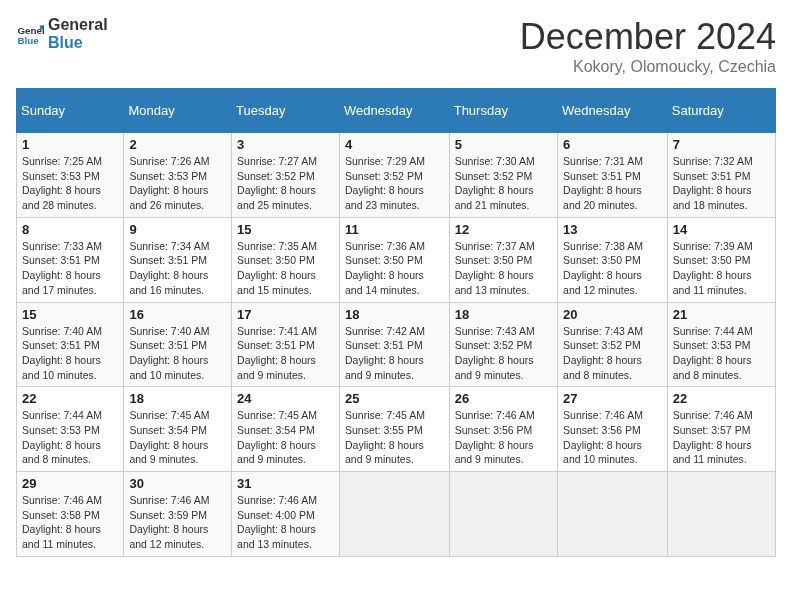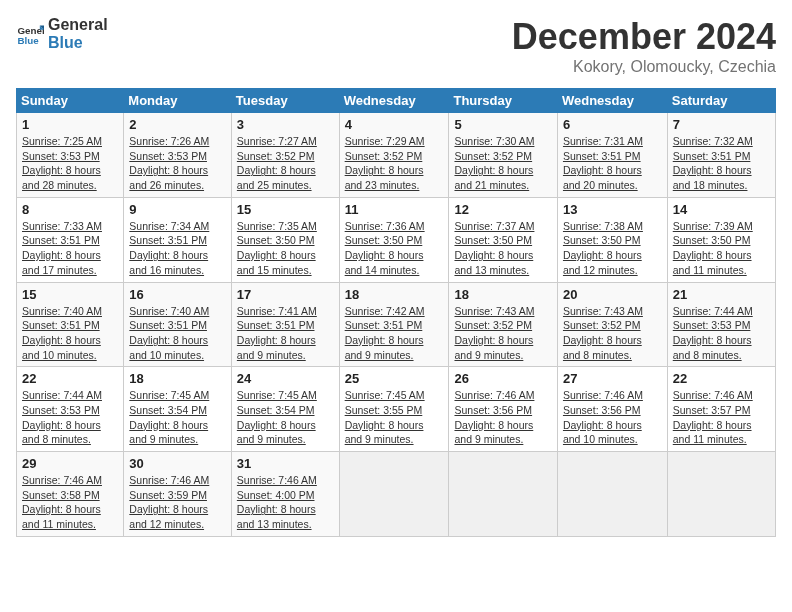--- a/index.html
+++ b/index.html
@@ -23,39 +23,39 @@
     }
     .logo-icon {
       width: 28px;
       height: 28px;
     }
     .title-area {
       text-align: right;
     }
     .month-title {
       font-size: 36px;
-      font-weight: bold;
+      font-weight: normal;
       color: #333;
     }
     .location-title {
       font-size: 16px;
       color: #737373;
     }
     table {
       width: 100%;
       border-collapse: collapse;
       font-size: 11px;
     }
     thead tr th {
       background-color: #2c7bb6;
       color: #fff;
-      padding: 4px 4px;
+      padding: 14px 4px;
       text-align: left;
       font-size: 13px;
-      font-weight: bold;
+      font-weight: normal;
       border: 1px solid #2c7bb6;
     }
     tbody tr td {
       border: 1px solid #ccc;
       vertical-align: top;
       padding: 4px 5px;
       width: 113px;
       height: 80px;
       background: #fff;
     }
@@ -66,21 +66,20 @@
       font-size: 13px;
       font-weight: bold;
       display: block;
       margin-bottom: 2px;
       color: #222;
     }
     .day-info {
       font-size: 10.5px;
       color: #333;
       line-height: 1.4;
-      text-decoration: underline;
     }
     td.empty {
       background: #f0f0f0 !important;
     }
   </style>
 </head>
 <body>
 
 <div class="header-area">
   <div class="logo">

